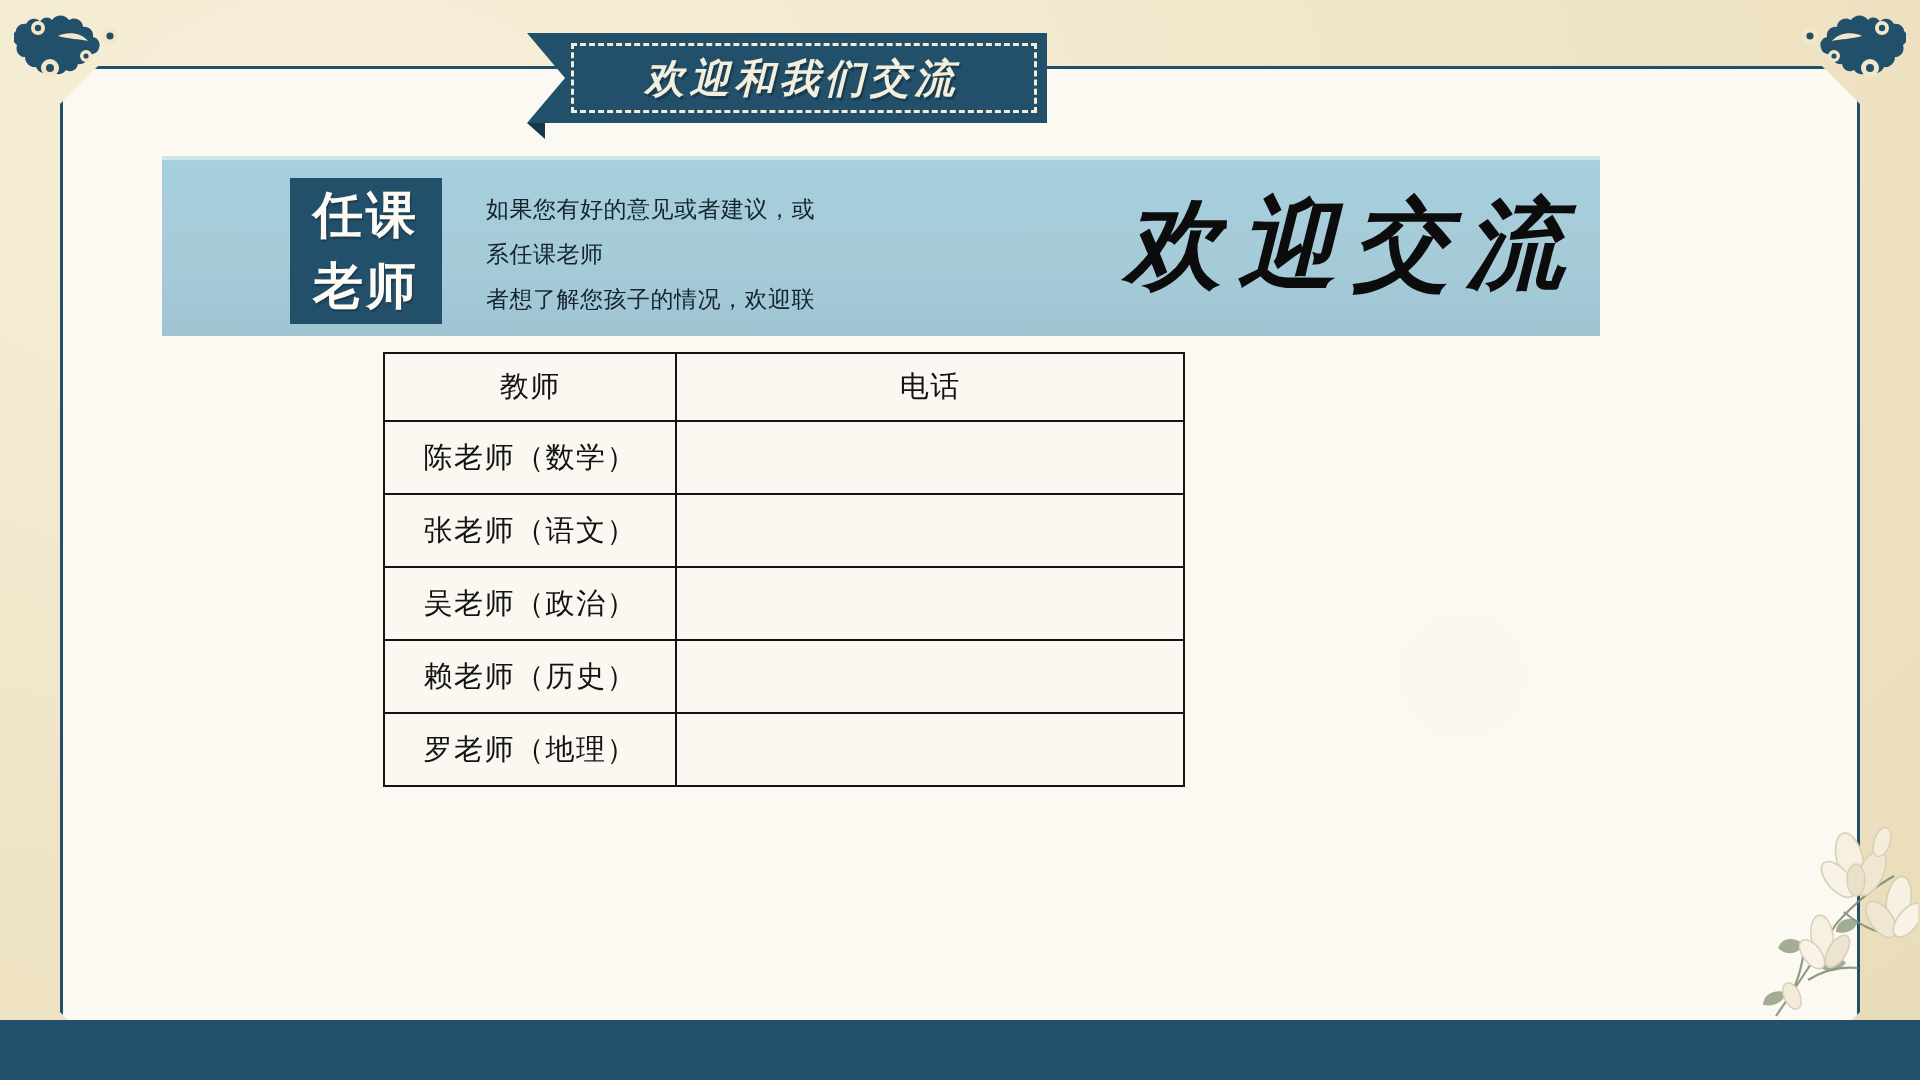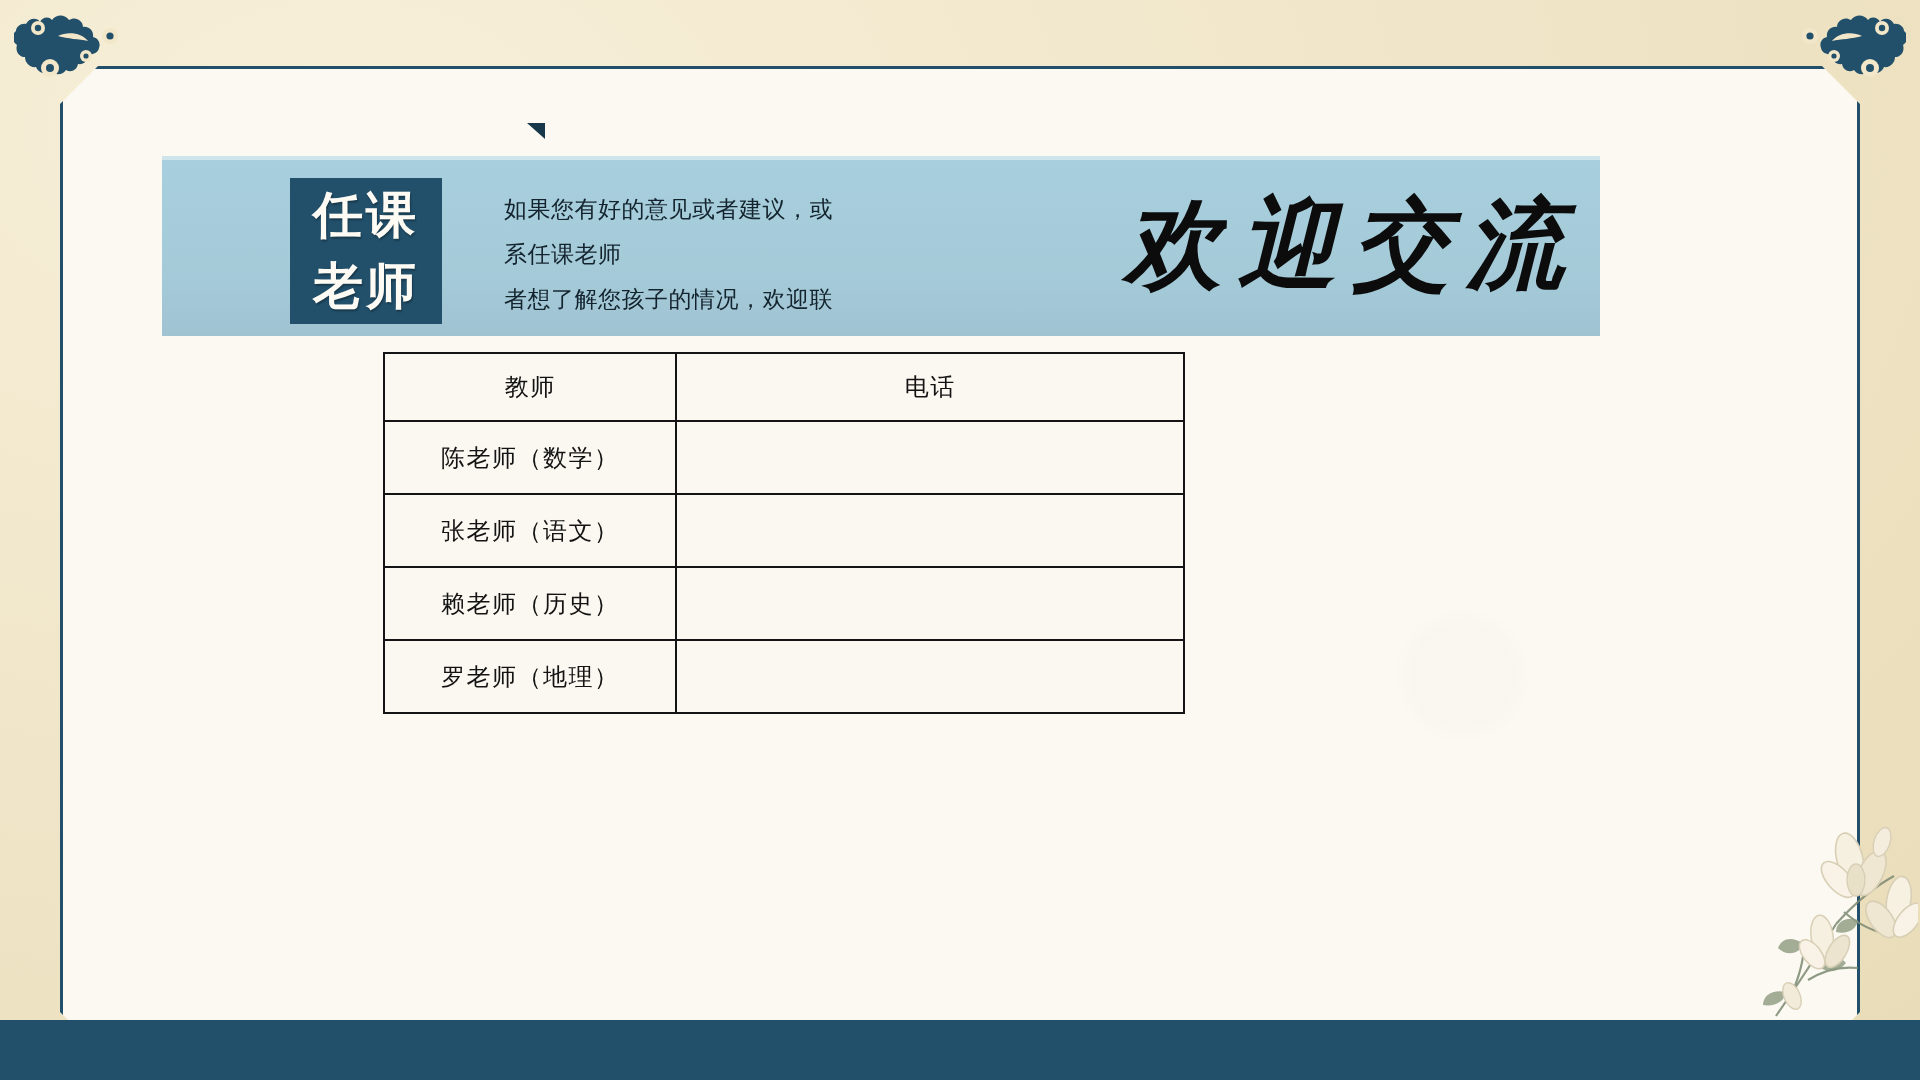--- a/index.html
+++ b/index.html
@@ -93,21 +93,21 @@
     display:flex; flex-direction:column; align-items:center; justify-content:center;
   }
   #tag span{
     color:#fdfbf3; font-size:50px; font-weight:bold; letter-spacing:3px;
     line-height:1.42;
     font-family:"Liberation Serif","DejaVu Serif",serif;
     text-shadow:1px 2px 2px rgba(0,0,0,.3);
   }
 
   #band-para {
-    position:absolute; left:342px; top:32px; width:440px;
+    position:absolute; left:324px; top:32px; width:440px;
     color:#14242e; font-size:23px; line-height:1.95;
     letter-spacing:.5px;
     font-family:"Liberation Serif","DejaVu Serif",serif;
   }
   #band-para div{ white-space:nowrap; }
 
   #calligraphy{
     position:absolute; right:20px; top:14px;
     font-size:98px; font-weight:bold;
     color:#0c0c0c; letter-spacing:16px;
@@ -120,21 +120,21 @@
   #contact-table{
     position:absolute; left:383px; top:352px;
     width:802px;
     border-collapse:collapse;
     background:#faf8f0;
   }
   #contact-table th, #contact-table td{
     border:2.5px solid #141414;
     height:73px;
     font-weight:normal;
-    font-size:24px;
+    font-size:29px;
     color:#131313;
     text-align:center;
     font-family:"Liberation Serif","DejaVu Serif",serif;
     letter-spacing:1.5px;
   }
   #contact-table th:first-child, #contact-table td:first-child{ width:293px; }
   #contact-table th:nth-child(2), #contact-table td:nth-child(2){ width:509px; }
   #contact-table thead th{ height:68px; }
 
   
@@ -179,20 +179,24 @@
       <circle cx="72" cy="50" r="6" fill="#f2e7c8"></circle>
       <circle cx="72" cy="50" r="2.6" fill="#22506b"></circle>
       <path d="M44 30c10-5 24-3 30 5-9-2-20-2-30-5z" fill="#f2e7c8"></path>
     </g>
   </svg>
 
   <div id="card">
     <div id="card-inner-noise"></div>
   </div>
 
+  <div id="ribbon">
+    <div id="ribbon-dash"></div>
+    <div id="ribbon-text">欢迎和我们交流</div>
+  </div>
   <div class="ribbon-fold" id="fold-l"></div>
 
   <div id="band">
     <div id="band-top-line"></div>
 
     <div id="tag">
       <span>任课</span>
       <span>老师</span>
     </div>
 
@@ -212,20 +216,24 @@
         <th>电话</th>
       </tr>
     </thead>
     <tbody>
       <tr>
         <td>陈老师（数学）</td>
         <td></td>
       </tr>
       <tr>
         <td>张老师（语文）</td>
+        <td></td>
+      </tr>
+      <tr>
+        <td>吴老师（政治）</td>
         <td></td>
       </tr>
       <tr>
         <td>赖老师（历史）</td>
         <td></td>
       </tr>
       <tr>
         <td>罗老师（地理）</td>
         <td></td>
       </tr>

